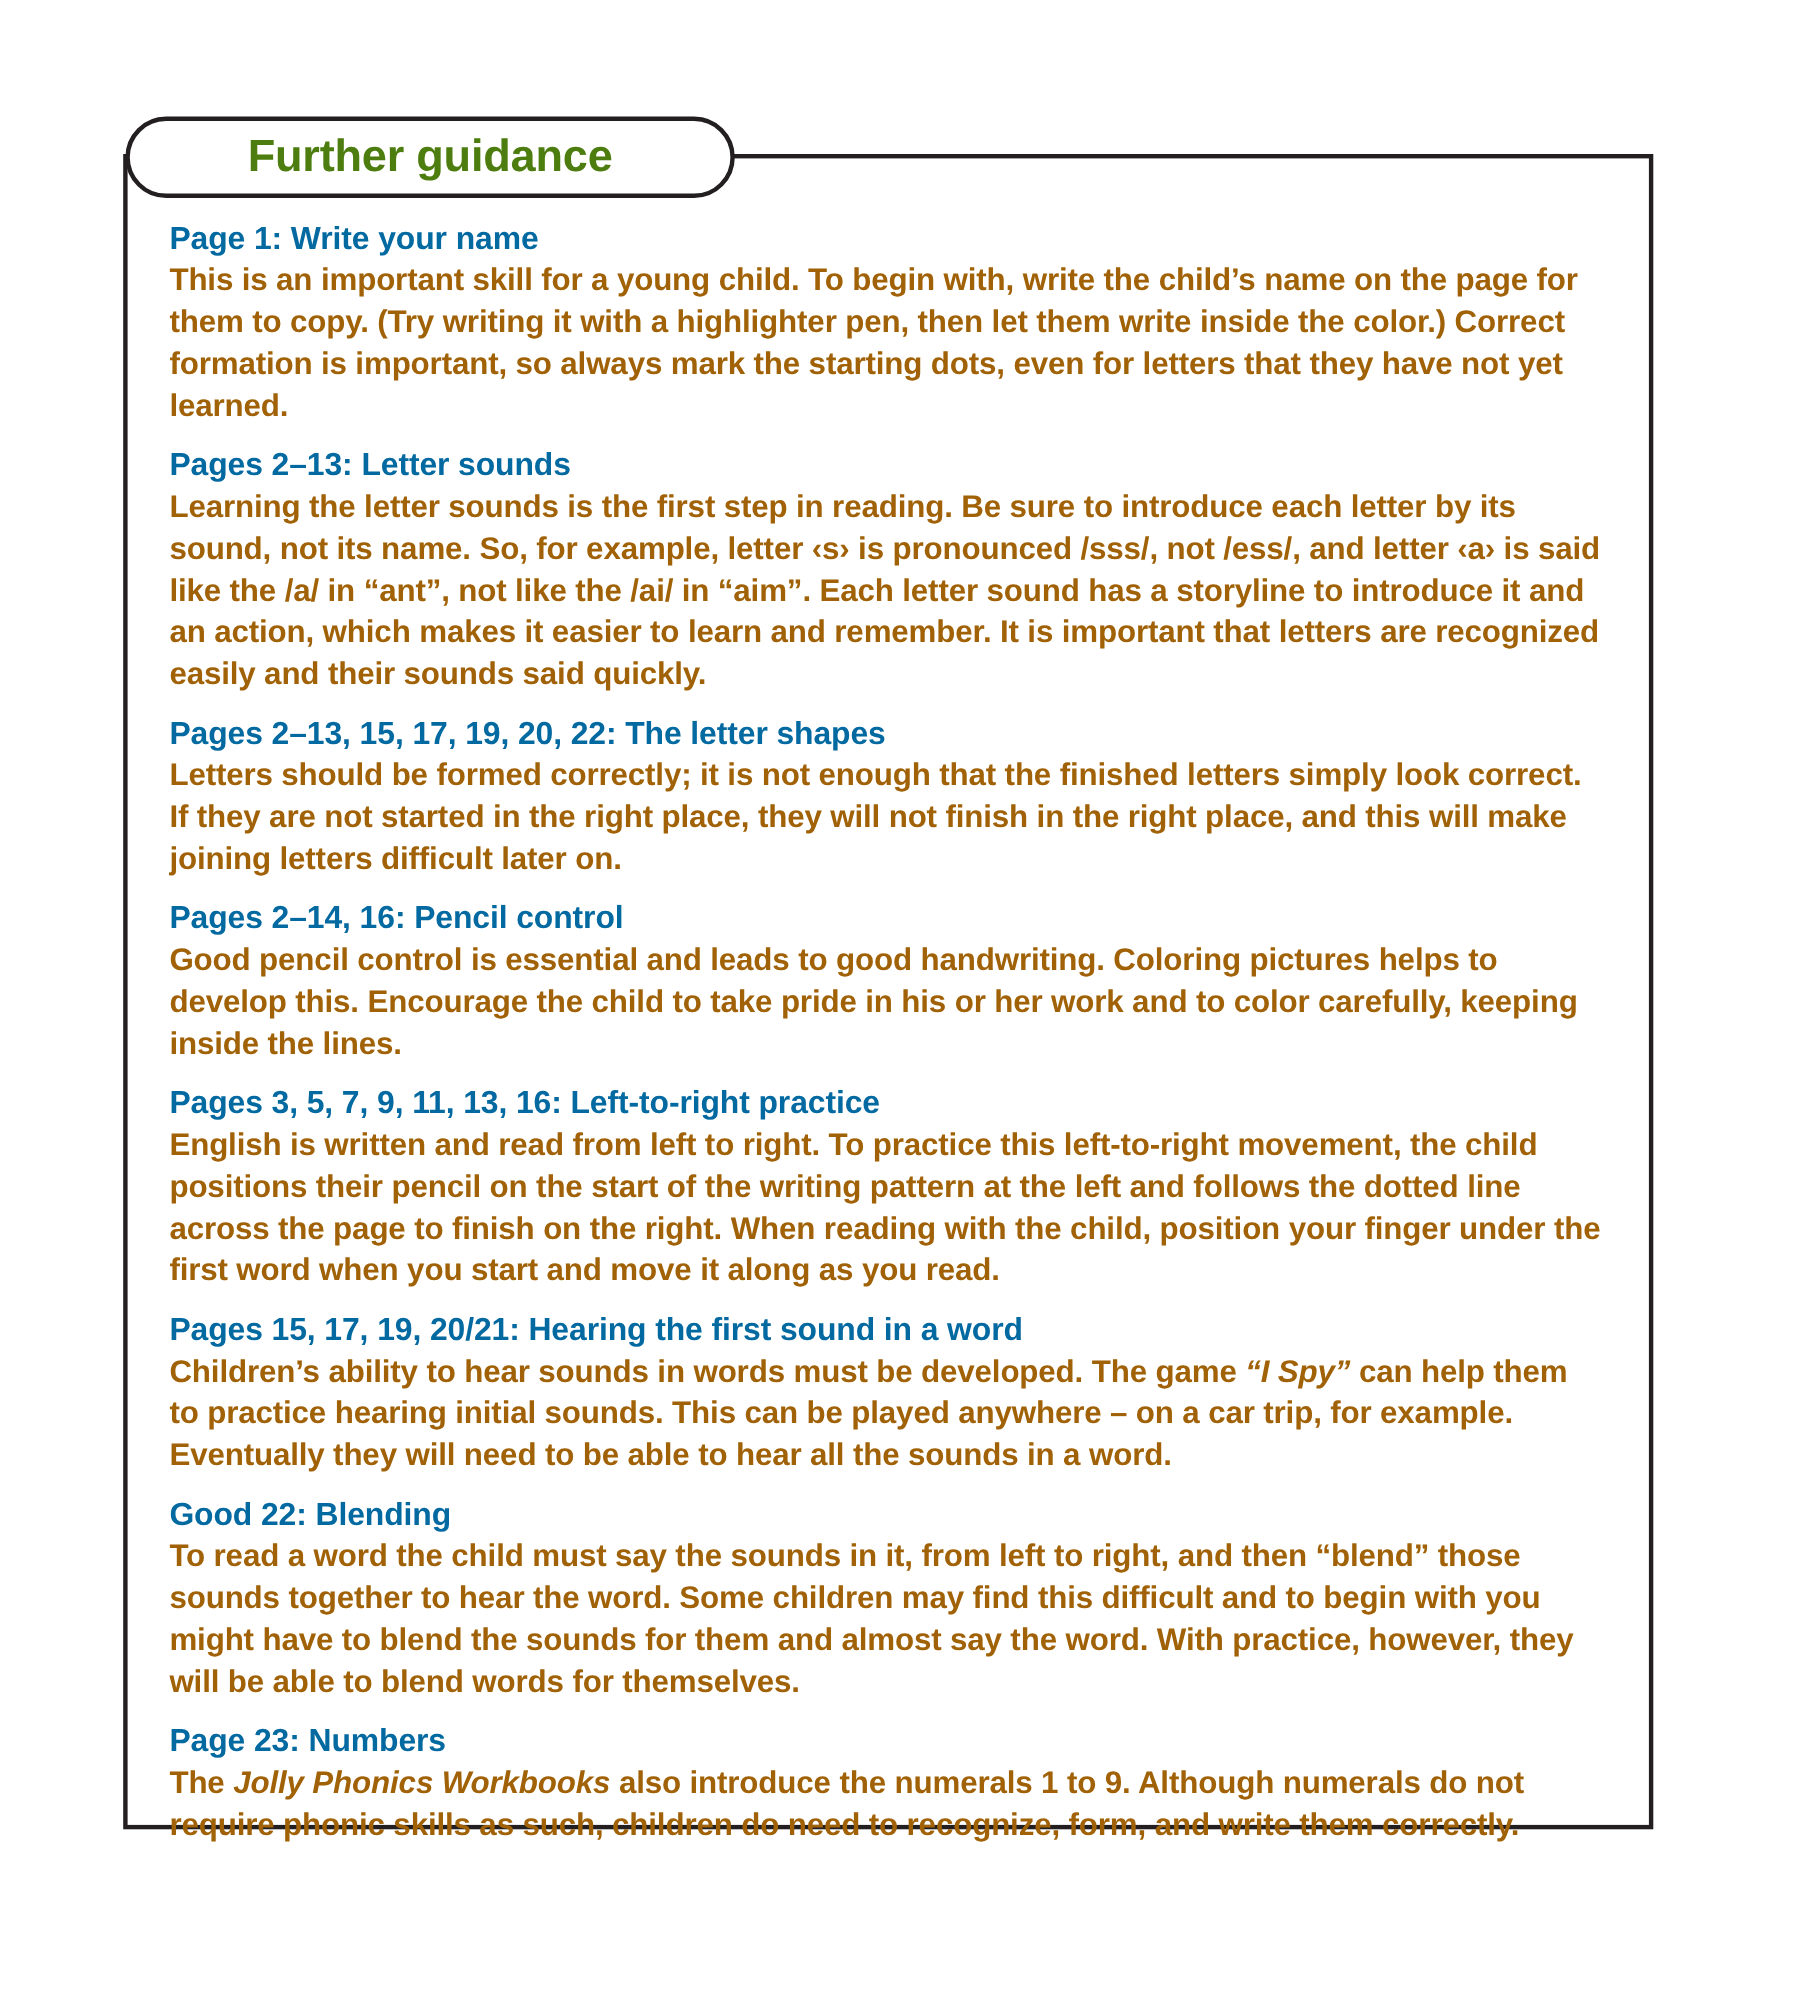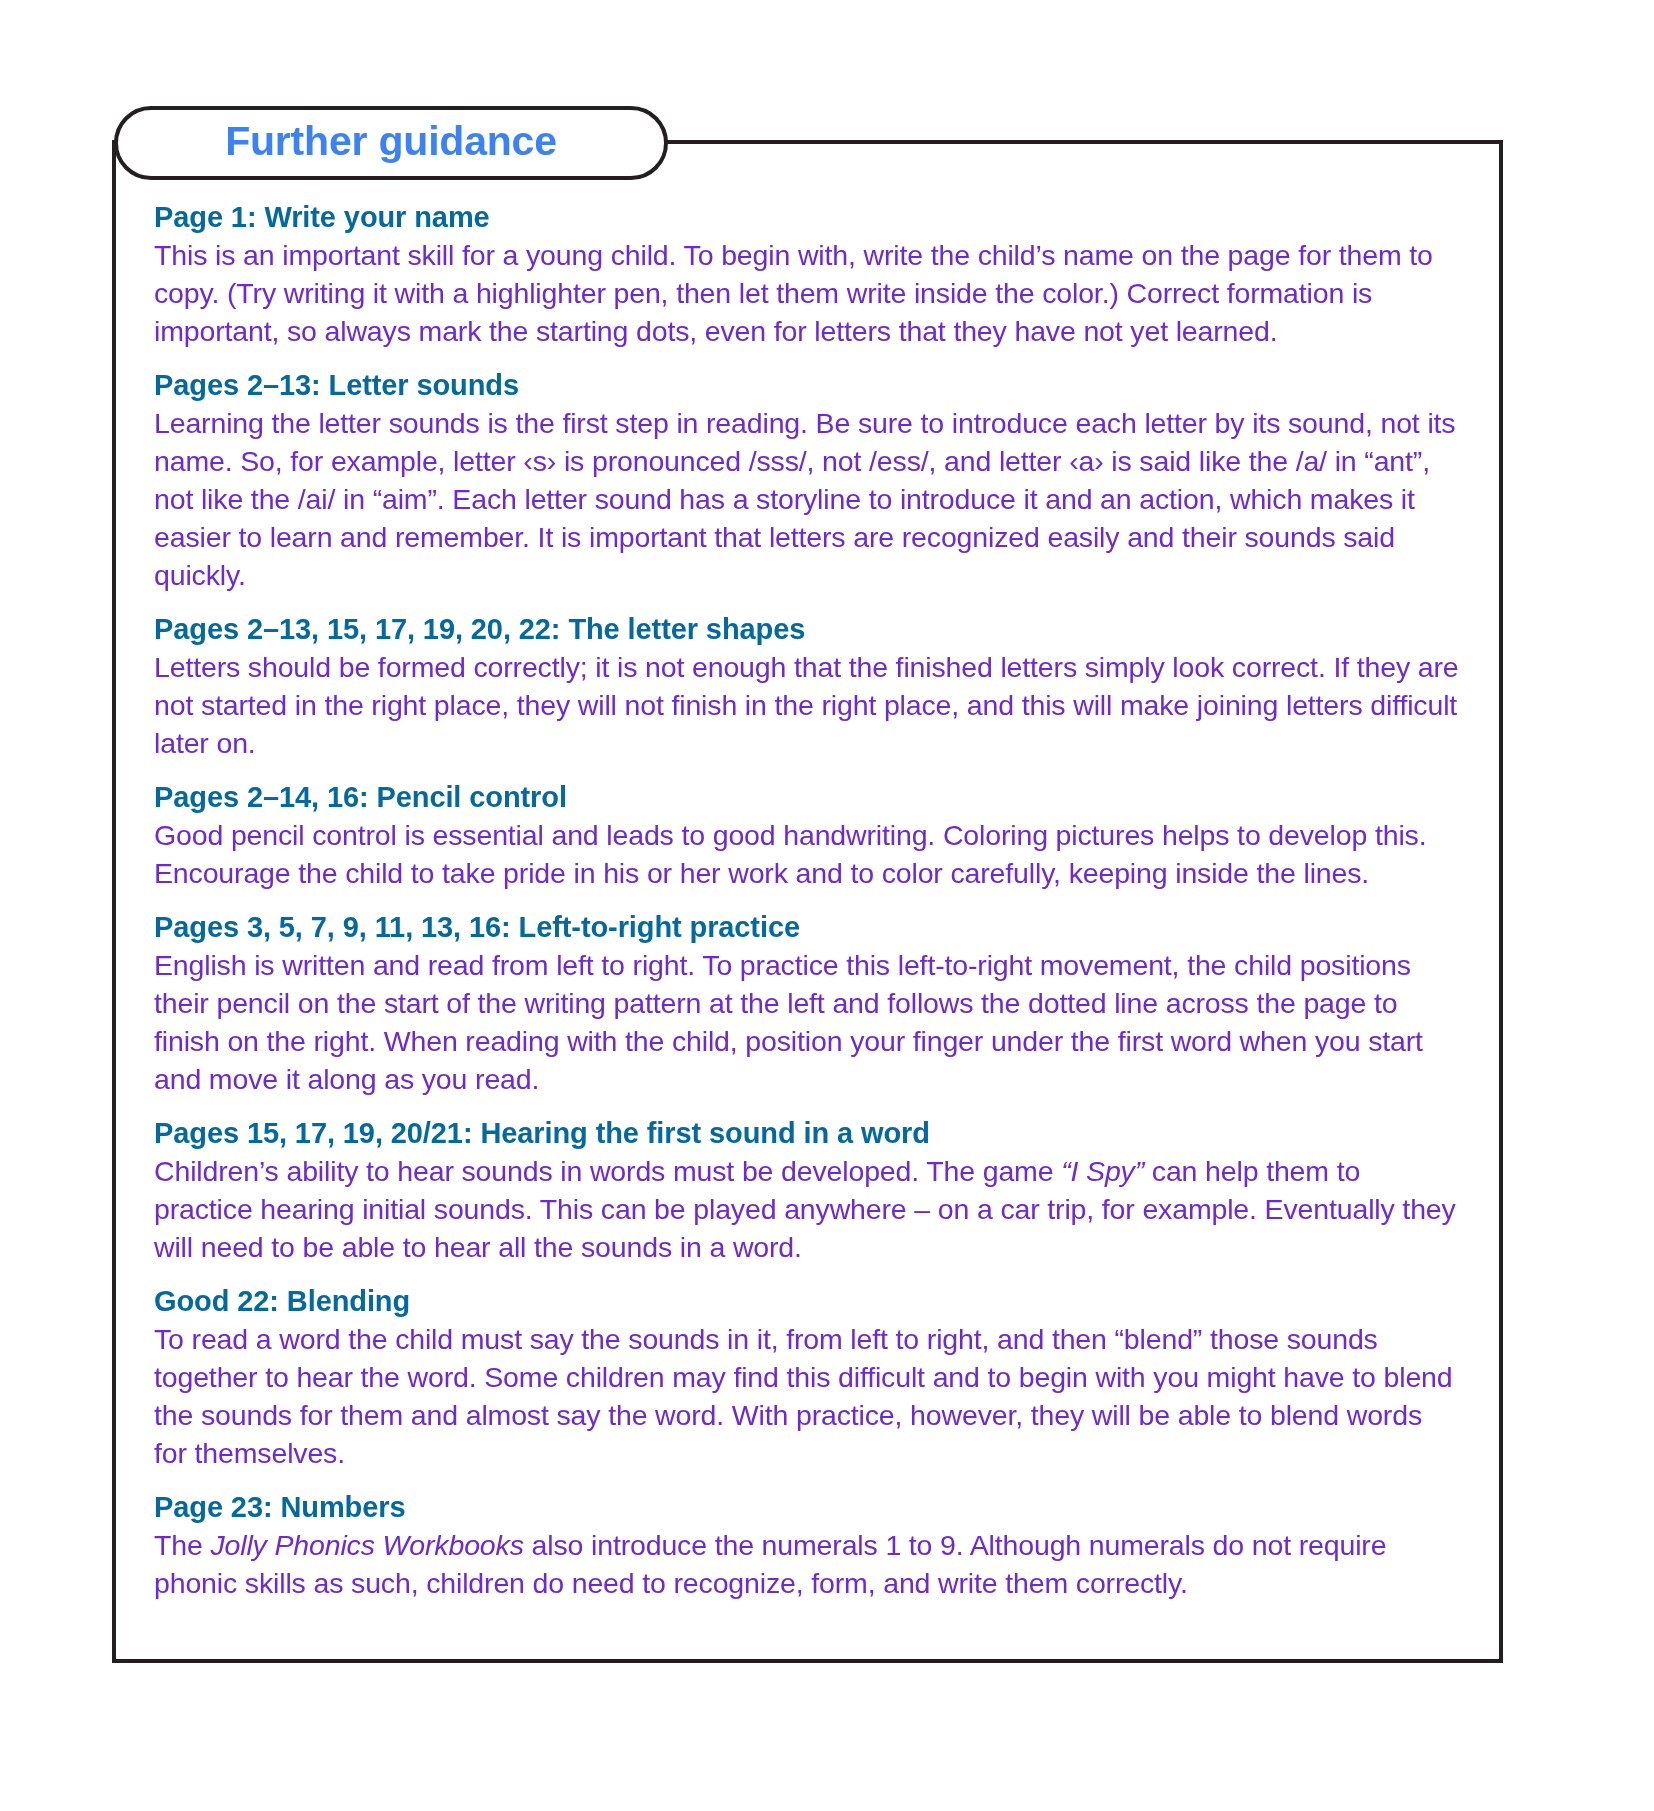--- a/index.html
+++ b/index.html
@@ -47,21 +47,21 @@
     box-sizing: border-box;
     display: flex;
     align-items: center;
     justify-content: center;
     z-index: 3;
   }
   .title-tab-text {
     font-size: 41px;
     font-weight: bold;
     letter-spacing: -0.2px;
-    color: #3b82f6;
+    color: #4d7c0f;
     line-height: 1;
     padding-bottom: 3px;
   }
 
   
   .content {
     position: absolute;
     left: 154px;
     top: 200px;
     width: 1305px;
@@ -79,23 +79,23 @@
     font-size: 29px;
     font-weight: bold;
     line-height: 1.22;
     color: #0369a1;
     margin: 0 0 2px 0;
     letter-spacing: -0.1px;
   }
 
   .section-body {
     font-size: 28.5px;
-    font-weight: normal;
+    font-weight: bold;
     line-height: 1.33;
-    color: #6d28d9;
+    color: #a16207;
     margin: 0;
     letter-spacing: -0.15px;
     text-align: left;
   }
 
   .section-body em {
     font-style: italic;
   }
 </style>
 </head>

